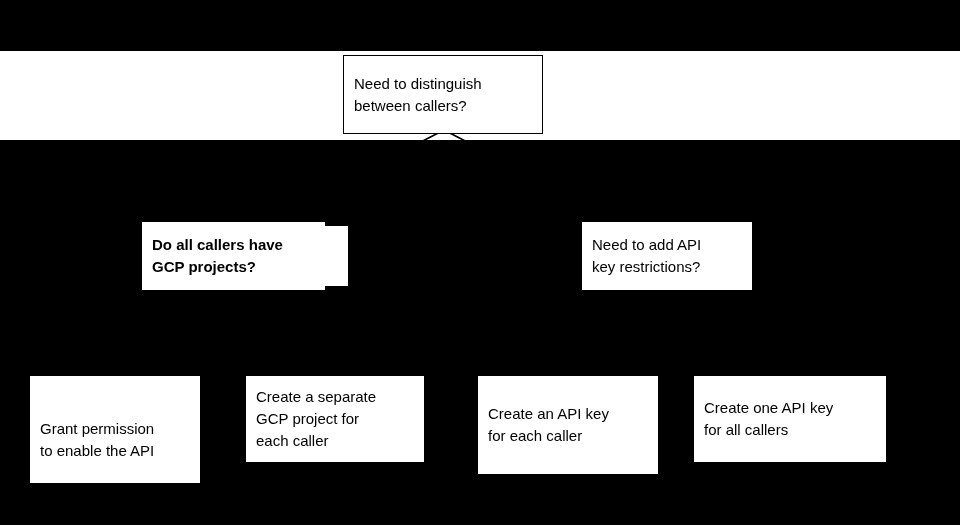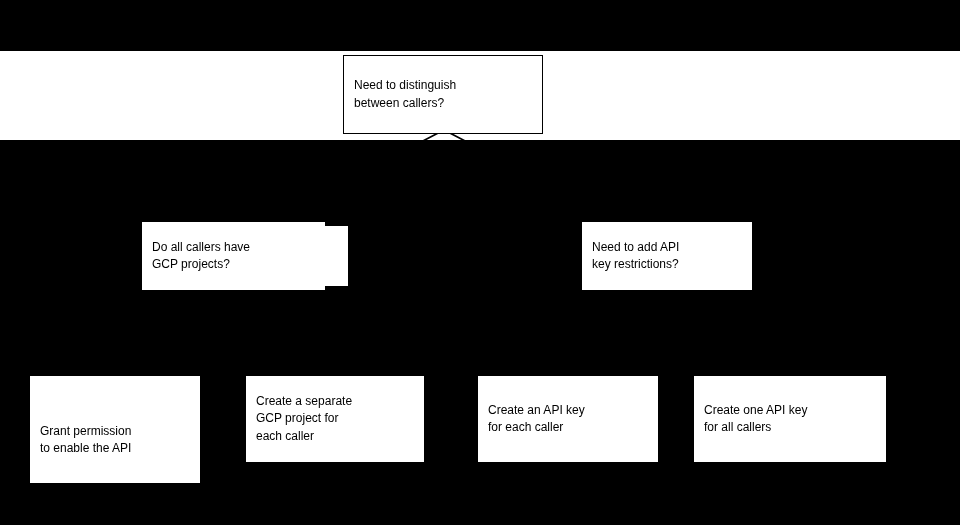--- a/index.html
+++ b/index.html
@@ -28,21 +28,21 @@
     box-sizing: border-box;
     display: flex;
     align-items: center;
   }
   .node.bordered {
     border: 1.5px solid #000000;
   }
   .node-label {
     color: #000000;
     font-family: "Liberation Sans", sans-serif;
-    font-size: 12px;
+    font-size: 15px;
     line-height: 1.45;
     white-space: pre-line;
     padding: 0 10px;
     text-align: left;
     width: 100%;
   }
   .connector {
     position: absolute;
     overflow: visible;
   }
@@ -73,42 +73,42 @@
 
   <svg class="connector" style="left:418px;top:129px;width:52px;height:15px;" viewBox="0 0 52 15">
     <polyline points="1,14 26,1 51,14"></polyline>
   </svg>
 
   <div class="node bordered" style="left:343px;top:55px;width:200px;height:79px;">
     <div class="node-label">Need to distinguish
 between callers?</div>
   </div>
 
-  <div class="node" style="left:142px;top:226px;width:206px;height:60px;">
+  <div class="node" style="left:142px;top:226px;width:206px;height:60px;font-weight:bold;">
     <div class="node-label">Do all callers have
 GCP projects?</div>
   </div>
 
   <div class="node" style="left:582px;top:226px;width:146px;height:60px;">
     <div class="node-label">Need to add API
 key restrictions?</div>
   </div>
 
   <div class="node" style="left:30px;top:376px;width:170px;height:86px;margin-top:21px;">
     <div class="node-label">Grant permission
 to enable the API</div>
   </div>
 
   <div class="node" style="left:246px;top:376px;width:178px;height:86px;border-radius:8px;">
     <div class="node-label">Create a separate
 GCP project for
 each caller</div>
   </div>
 
-  <div class="node" style="left:478px;top:376px;width:180px;height:86px;">
+  <div class="node" style="left:478px;top:376px;width:180px;height:98px;">
     <div class="node-label">Create an API key
 for each caller</div>
   </div>
 
   <div class="node" style="left:694px;top:376px;width:192px;height:86px;justify-content:flex-end;">
     <div class="node-label">Create one API key
 for all callers</div>
   </div>
 
 </div>

